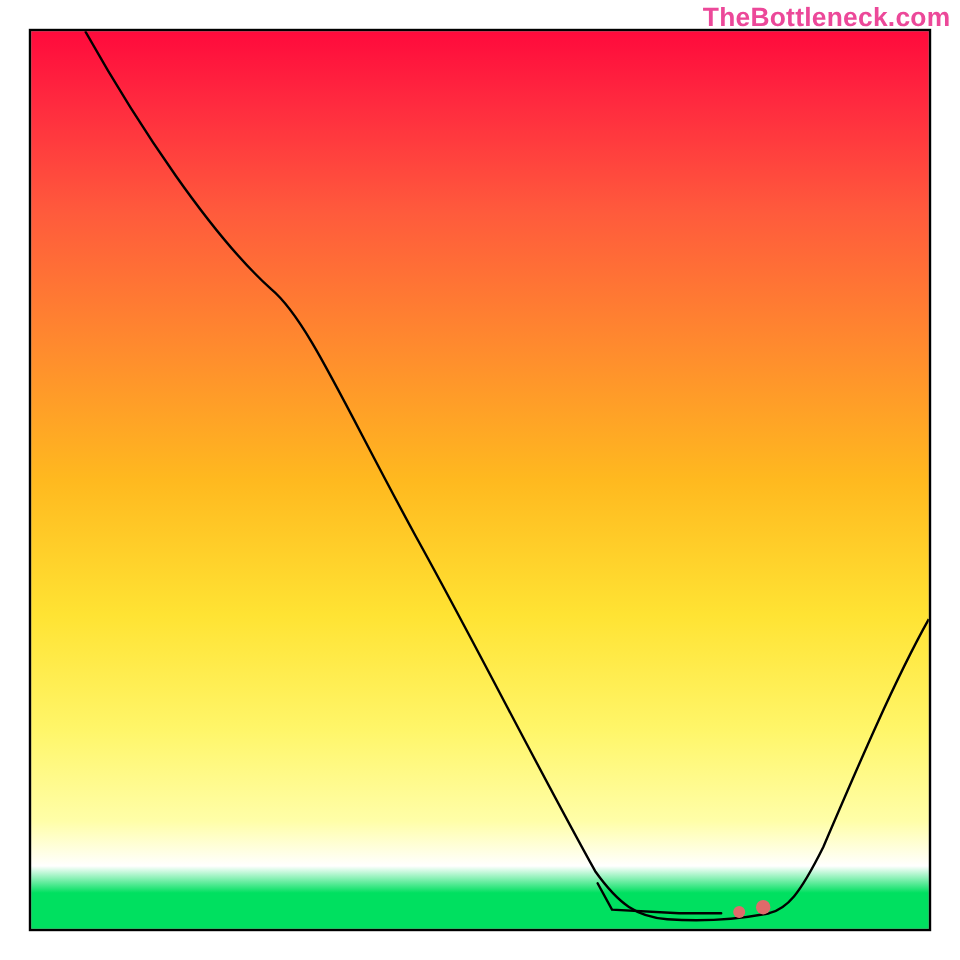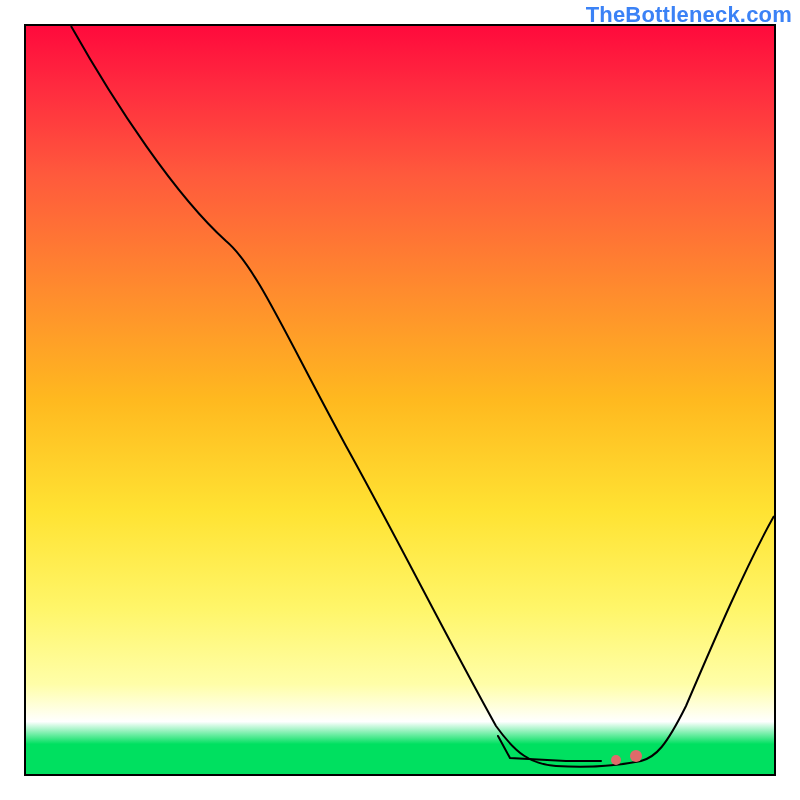--- a/index.html
+++ b/index.html
@@ -10,21 +10,21 @@
     font-family: Arial, Helvetica, sans-serif;
     overflow: hidden;
     position: relative;
   }
   .watermark {
     position: absolute;
     top: 2px;
     right: 8px;
     font-size: 22px;
     font-weight: bold;
-    color: #3b82f6;
+    color: #ec4899;
     letter-spacing: 0.2px;
     z-index: 5;
   }
   .frame {
     position: absolute;
     left: 24px;
     top: 24px;
     width: 752px;
     height: 752px;
     border: 2px solid #000000;

